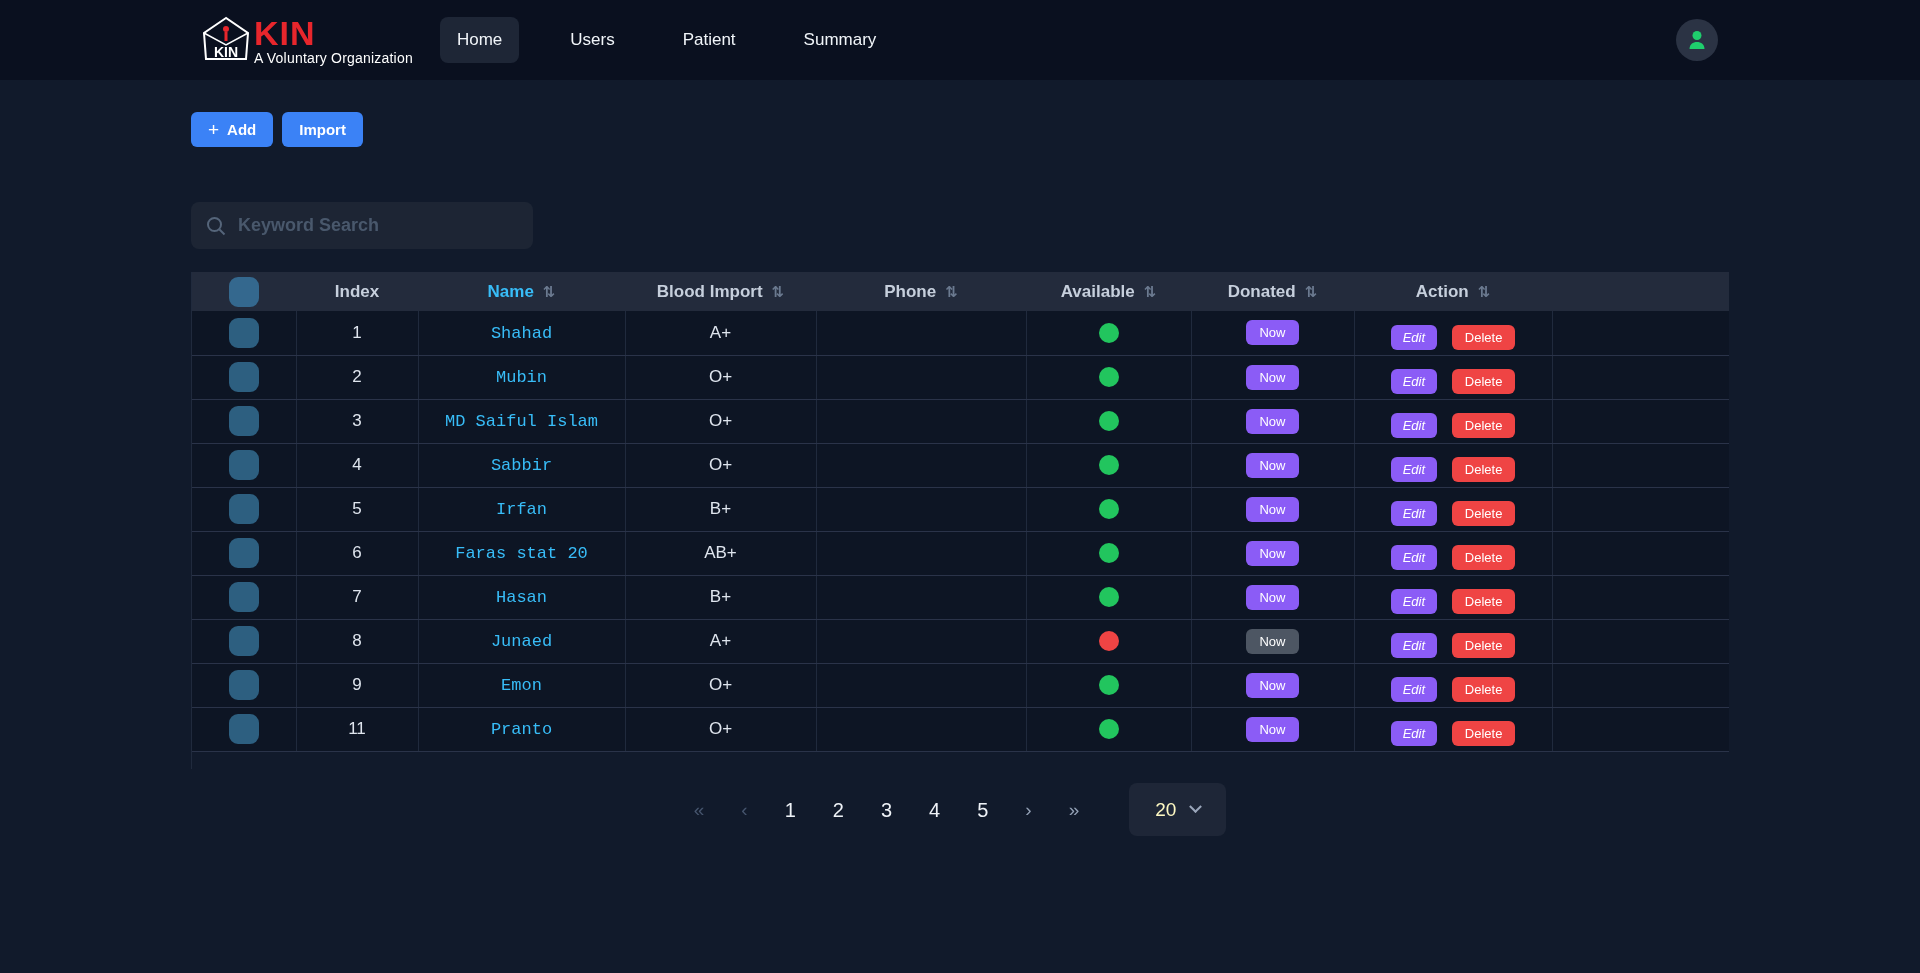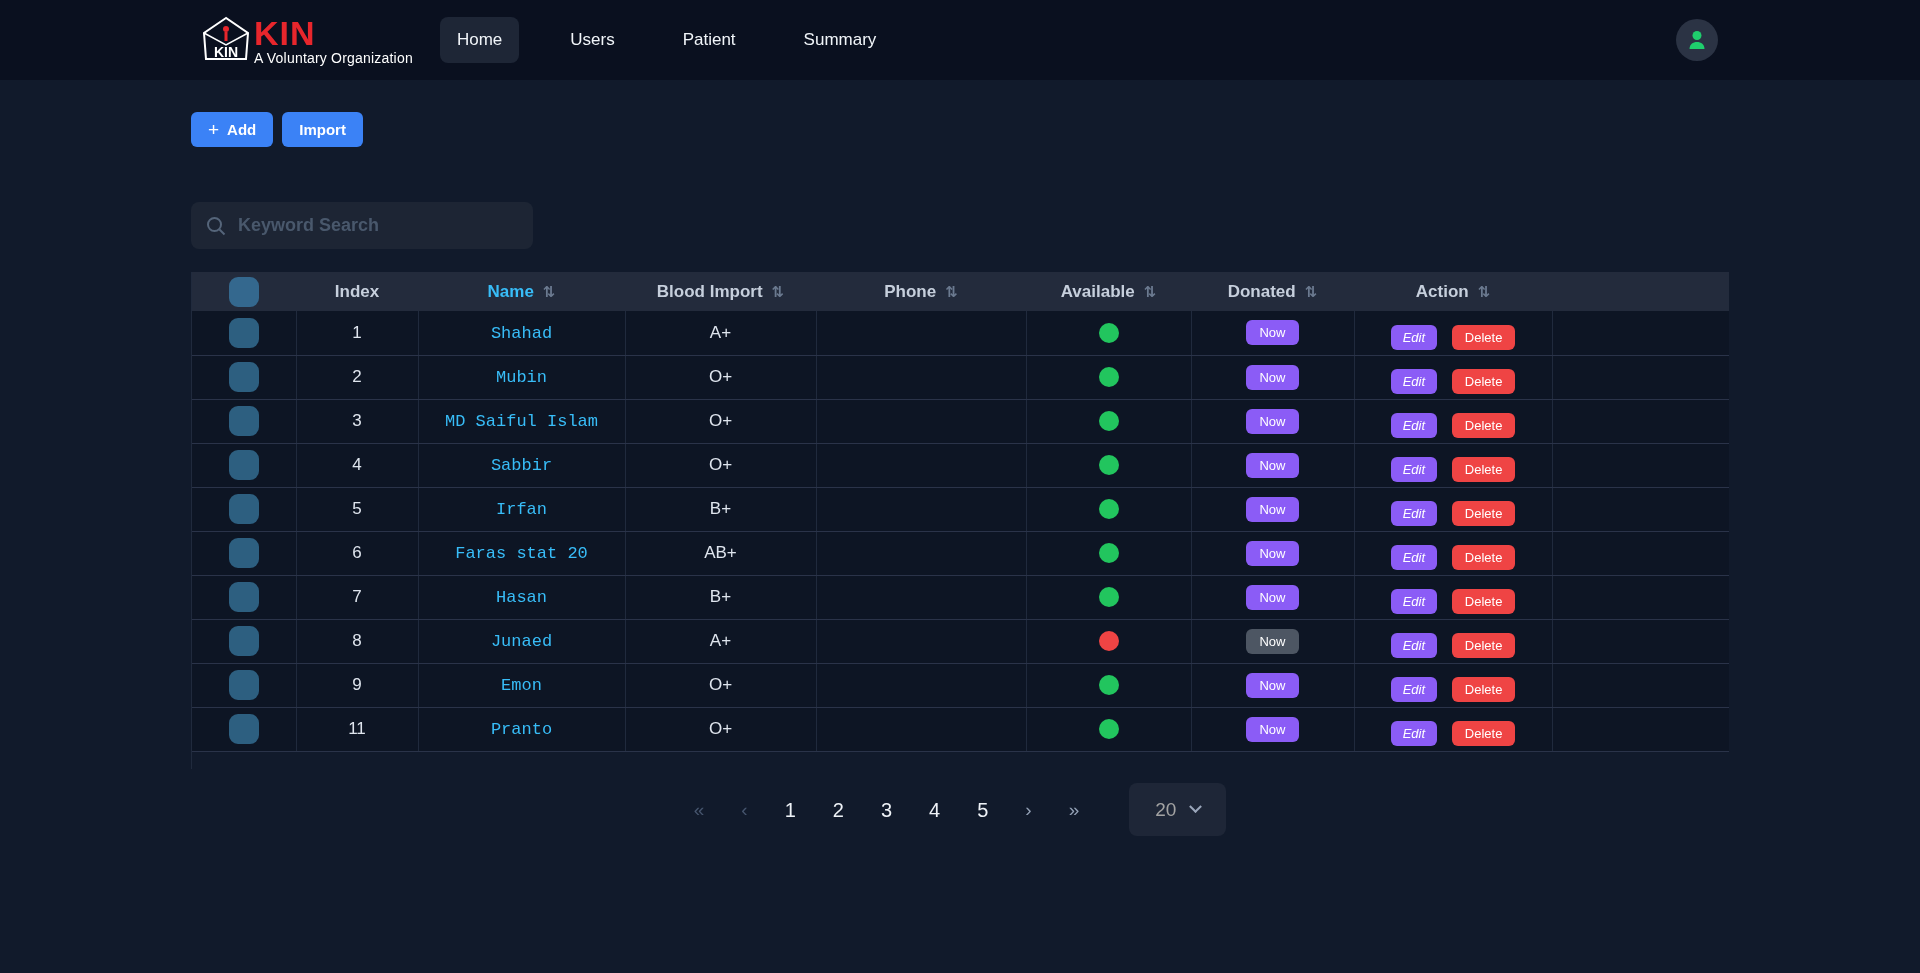--- a/index.html
+++ b/index.html
@@ -91,21 +91,21 @@
   .pagination{margin-top:14px; display:flex; align-items:center; justify-content:center; gap:37px;}
   .pg{
     background:transparent; border:none; cursor:pointer; font-family:inherit;
     font-size:20px; color:#eef2f7; line-height:1;
   }
   .pg-first,.pg-prev{color:#46556e; font-size:19px;}
   .pg-next,.pg-last{color:#93a0b5; font-size:19px;}
   .page-size{
     margin-left:13px; width:97px; height:53px; background:var(--pagesize-bg);
     border-radius:8px; display:flex; align-items:center; justify-content:center;
-    gap:15px; cursor:pointer; font-size:19px; color:#a3a3a3;
+    gap:15px; cursor:pointer; font-size:19px; color:#fef9c3;
   }
   .chev{
     width:9px; height:9px; border-right:2px solid #9aa6ba; border-bottom:2px solid #9aa6ba;
     transform:rotate(45deg) translate(-2px,-2px);
   }
 </style>
 </head>
 <body>
 
 <header class="navbar">

